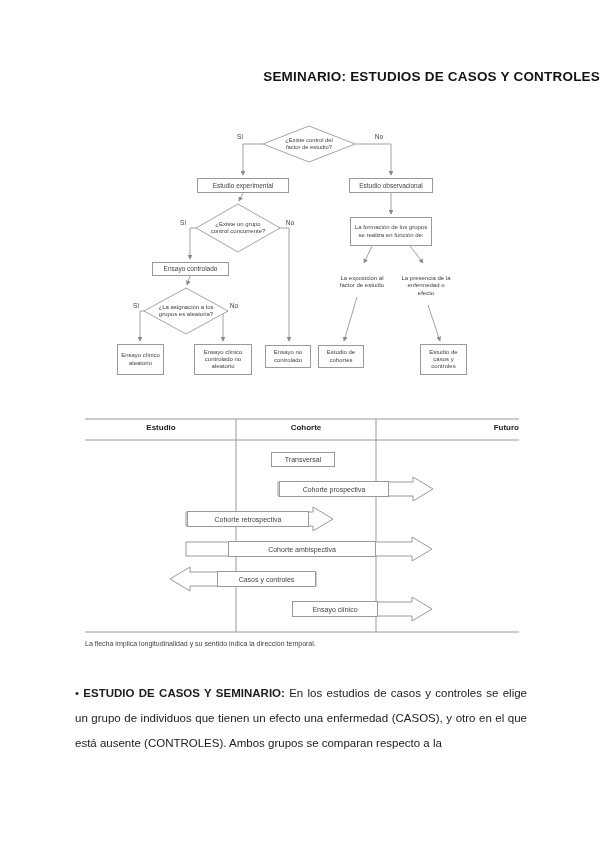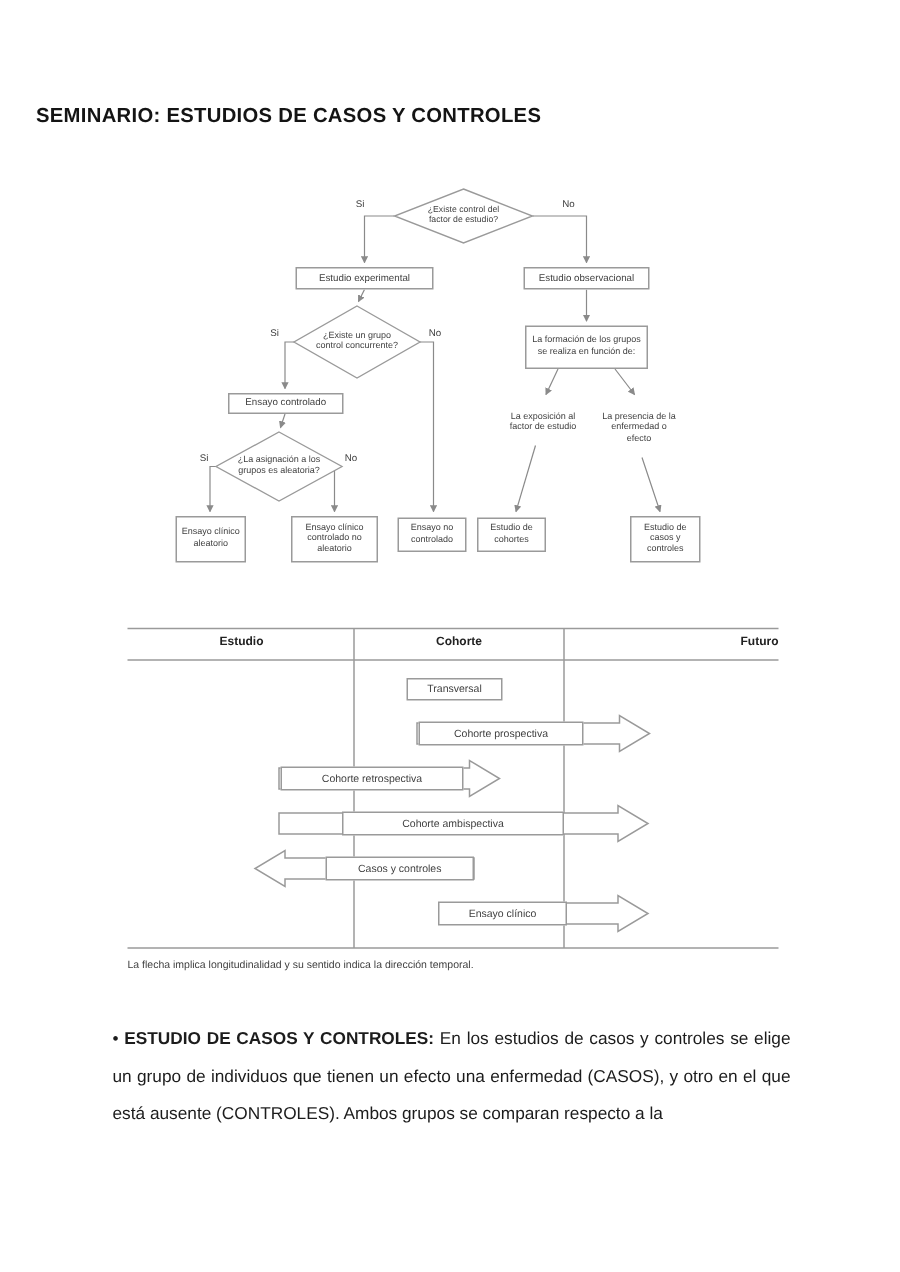--- a/index.html
+++ b/index.html
@@ -2,22 +2,22 @@
 <html><head>
 <meta charset="utf-8">
 <style>
   * { margin:0; padding:0; box-sizing:border-box; }
   html,body { background:#ffffff; }
   .page {
     position:relative; width:600px; height:848px; margin:0 auto;
     background:#ffffff; font-family:"Liberation Sans", sans-serif; overflow:hidden;
   }
   .title {
-    position:absolute; top:69px; left:0; width:600px; text-align:left;
-    font-size:13.5px; font-weight:bold; color:#141414; letter-spacing:.2px;padding-left:24px;
+    position:absolute; top:69px; left:0; width:600px; text-align:right;
+    font-size:13.5px; font-weight:bold; color:#141414; letter-spacing:.2px;
   }
   .svg-layer { position:absolute; top:0; left:0; }
   
   .fc-box {
     position:absolute; border:1px solid #9a9a9a; background:#fff; color:#3f3f3f;
     font-size:6.5px; line-height:1.2; display:flex; align-items:center;
     justify-content:center; text-align:center; padding:1px;
   }
   .fc-text {
     position:absolute; color:#3f3f3f; font-size:6px; line-height:1.2;
@@ -130,16 +130,16 @@
     <div class="tl-box" style="left:279px; top:481px; width:110px; height:16px;">Cohorte prospectiva</div>
     <div class="tl-box" style="left:187px; top:511px; width:122px; height:16px;">Cohorte retrospectiva</div>
     <div class="tl-box" style="left:228px; top:541px; width:148px; height:16px;">Cohorte ambispectiva</div>
     <div class="tl-box" style="left:217px; top:571px; width:99px; height:16px;">Casos y controles</div>
     <div class="tl-box" style="left:292px; top:601px; width:86px; height:16px;">Ensayo clínico</div>
   </div>
 
   <div class="caption">La flecha implica longitudinalidad y su sentido indica la dirección temporal.</div>
 
   <p class="body-text"><span>•</span>
-    <b>ESTUDIO DE CASOS Y CONTROLES:</b>
+    <b>ESTUDIO DE CASOS Y SEMINARIO:</b>
     <span>En los estudios de casos y controles se elige un grupo de individuos que tienen un efecto una enfermedad (CASOS), y otro en el que está ausente (CONTROLES). Ambos grupos se comparan respecto a la</span></p>
 
 </div>
 
 </body></html>

